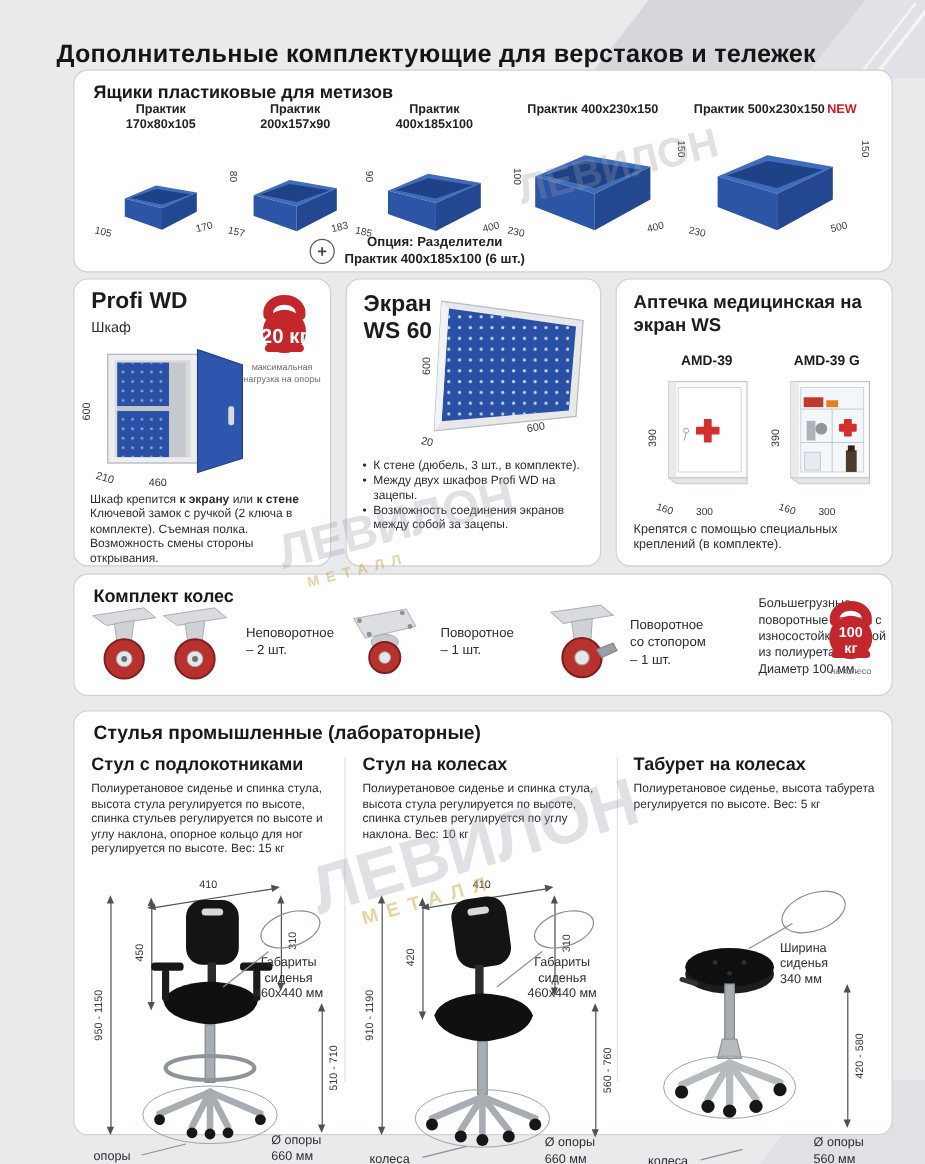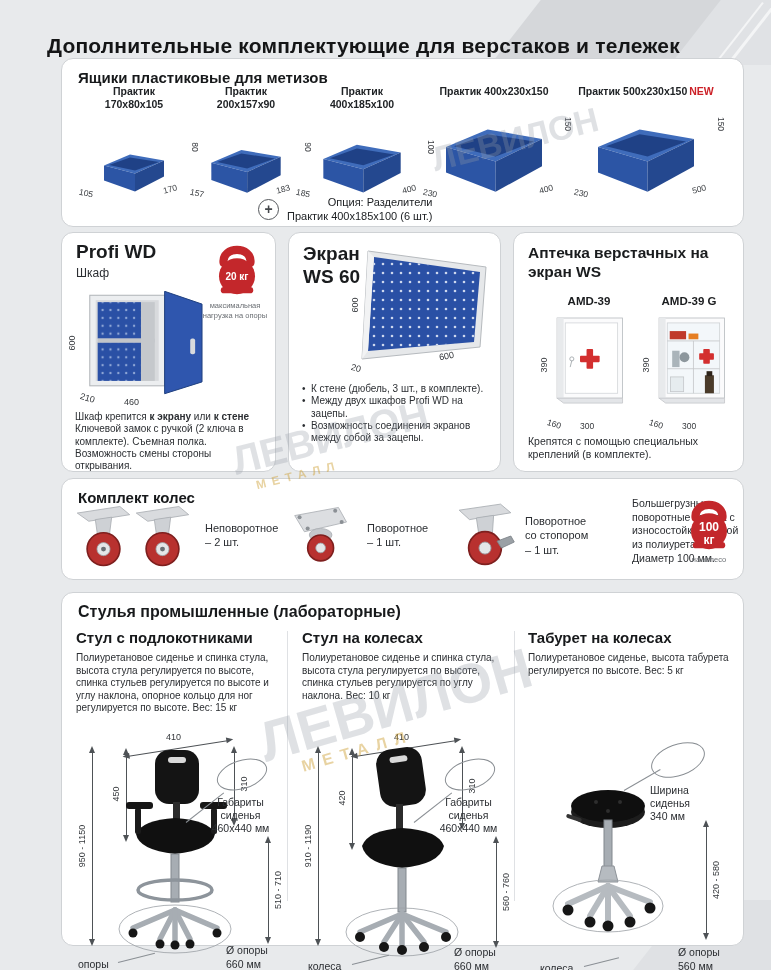--- a/index.html
+++ b/index.html
@@ -25,21 +25,21 @@
   .bin-product{position:absolute;top:26px;text-align:center;}
   .bin-name{font-size:10.5px;font-weight:bold;line-height:1.25;color:#202326;}
   .new-badge{color:#cc2027;font-weight:bold;font-size:10.5px;margin-left:2px;}
   .bin-fig{position:relative;margin-top:4px;height:88px;display:flex;align-items:flex-end;justify-content:center;}
   .dim{position:absolute;font-size:8.5px;color:#3a3d41;white-space:nowrap;}
   .dim-bl{left:4px;bottom:-3px;transform:rotate(12deg);}
   .dim-br{right:16px;bottom:1px;transform:rotate(-14deg);}
   .dim-h{right:-6px;top:34%;transform:rotate(90deg);}
   .option-row{position:absolute;left:196px;top:136px;display:flex;align-items:center;gap:8px;}
   .plus-circle{width:19px;height:19px;border:1.6px solid #55585c;border-radius:50%;display:flex;align-items:center;justify-content:center;font-size:14px;font-weight:bold;color:#44474b;background:#fff;}
-  .option-text{font-size:11px;font-weight:normal;line-height:1.3;color:#202326;text-align:right;}
+  .option-text{font-size:11px;font-weight:bold;line-height:1.3;color:#202326;text-align:center;}
 
   
   .kbell{position:absolute;}
   .kbell-label{position:absolute;left:0;width:100%;text-align:center;color:#fff;font-weight:bold;}
   .kbell-caption{position:absolute;font-size:7.5px;color:#6a6e73;text-align:center;line-height:1.3;}
 
   .body-text{font-size:10px;line-height:1.23;color:#2b2e32;}
   .vtext{position:absolute;transform:translate(-50%,-50%) rotate(-90deg);font-size:9px;color:#34373b;white-space:nowrap;}
   .slant{position:absolute;font-size:9px;color:#34373b;white-space:nowrap;}
 
@@ -178,21 +178,21 @@
 <section class="card" style="left:45px;top:232px;width:213px;height:238px;">
   <div style="position:absolute;left:14px;top:8px;font-size:19px;font-weight:bold;">Profi WD</div>
   <div style="position:absolute;left:14px;top:33px;font-size:12px;color:#2b2e32;">Шкаф</div>
 
   <div class="kbell" style="left:148px;top:8px;width:54px;height:56px;">
     <svg width="54" height="56" viewBox="0 0 60 62">
       <path d="M15 24 C13 5 47 5 45 24" fill="none" stroke="#c3272b" stroke-width="9" stroke-linecap="round"></path>
       <circle cx="30" cy="39" r="20" fill="#c3272b"></circle>
       <rect x="12" y="51" width="36" height="7" rx="3.5" fill="#c3272b"></rect>
     </svg>
-    <div class="kbell-label" style="top:30px;font-size:10px;">20 кг</div>
+    <div class="kbell-label" style="top:30px;font-size:17px;">20 кг</div>
   </div>
   <div class="kbell-caption" style="left:134px;top:68px;width:78px;">максимальная нагрузка на опоры</div>
 
   <svg style="position:absolute;left:14px;top:58px;" width="128" height="104" viewBox="0 0 130 105">
     <defs>
       <pattern id="dots2" width="8" height="8" patternUnits="userSpaceOnUse">
           <circle cx="3" cy="3" r="1.2" fill="#8fa7d6"></circle>
         </pattern>
     </defs>
     <rect x="14" y="4" width="76" height="92" fill="#eceef0" stroke="#aeb2b6"></rect>
@@ -239,21 +239,21 @@
   <div class="body-text" style="position:absolute;left:13px;top:148px;width:188px;">
     <ul class="bullets">
       <li>К стене (дюбель, 3 шт., в комплекте).</li>
       <li>Между двух шкафов Profi WD на зацепы.</li>
       <li>Возможность соединения экранов между собой за зацепы.</li>
     </ul>
   </div>
 </section>
 
 <section class="card" style="left:497px;top:232px;width:229px;height:238px;">
-  <div style="position:absolute;left:14px;top:10px;width:195px;font-size:15.5px;font-weight:bold;line-height:1.25;">Аптечка верстачных на экран WS</div>
+  <div style="position:absolute;left:14px;top:10px;width:195px;font-size:15.5px;font-weight:bold;line-height:1.25;">Аптечка медицинская на экран WS</div>
 
   <div style="position:absolute;left:30px;top:62px;width:90px;text-align:center;font-size:11.5px;font-weight:bold;">AMD-39</div>
   <div style="position:absolute;left:130px;top:62px;width:90px;text-align:center;font-size:11.5px;font-weight:bold;">AMD-39 G</div>
 
   <svg style="position:absolute;left:30px;top:78px;" width="90" height="104" viewBox="0 0 110 126">
     <rect x="16" y="8" width="80" height="98" fill="#fbfbfc" stroke="#b7bbbf"></rect>
     <rect x="16" y="8" width="8" height="98" fill="#e8eaec"></rect>
     <rect x="26" y="14" width="64" height="86" fill="#ffffff" stroke="#d3d6d9"></rect>
     <rect x="52" y="46" width="8" height="24" rx="1" fill="#d32f2f"></rect>
     <rect x="44" y="54" width="24" height="8" rx="1" fill="#d32f2f"></rect>

